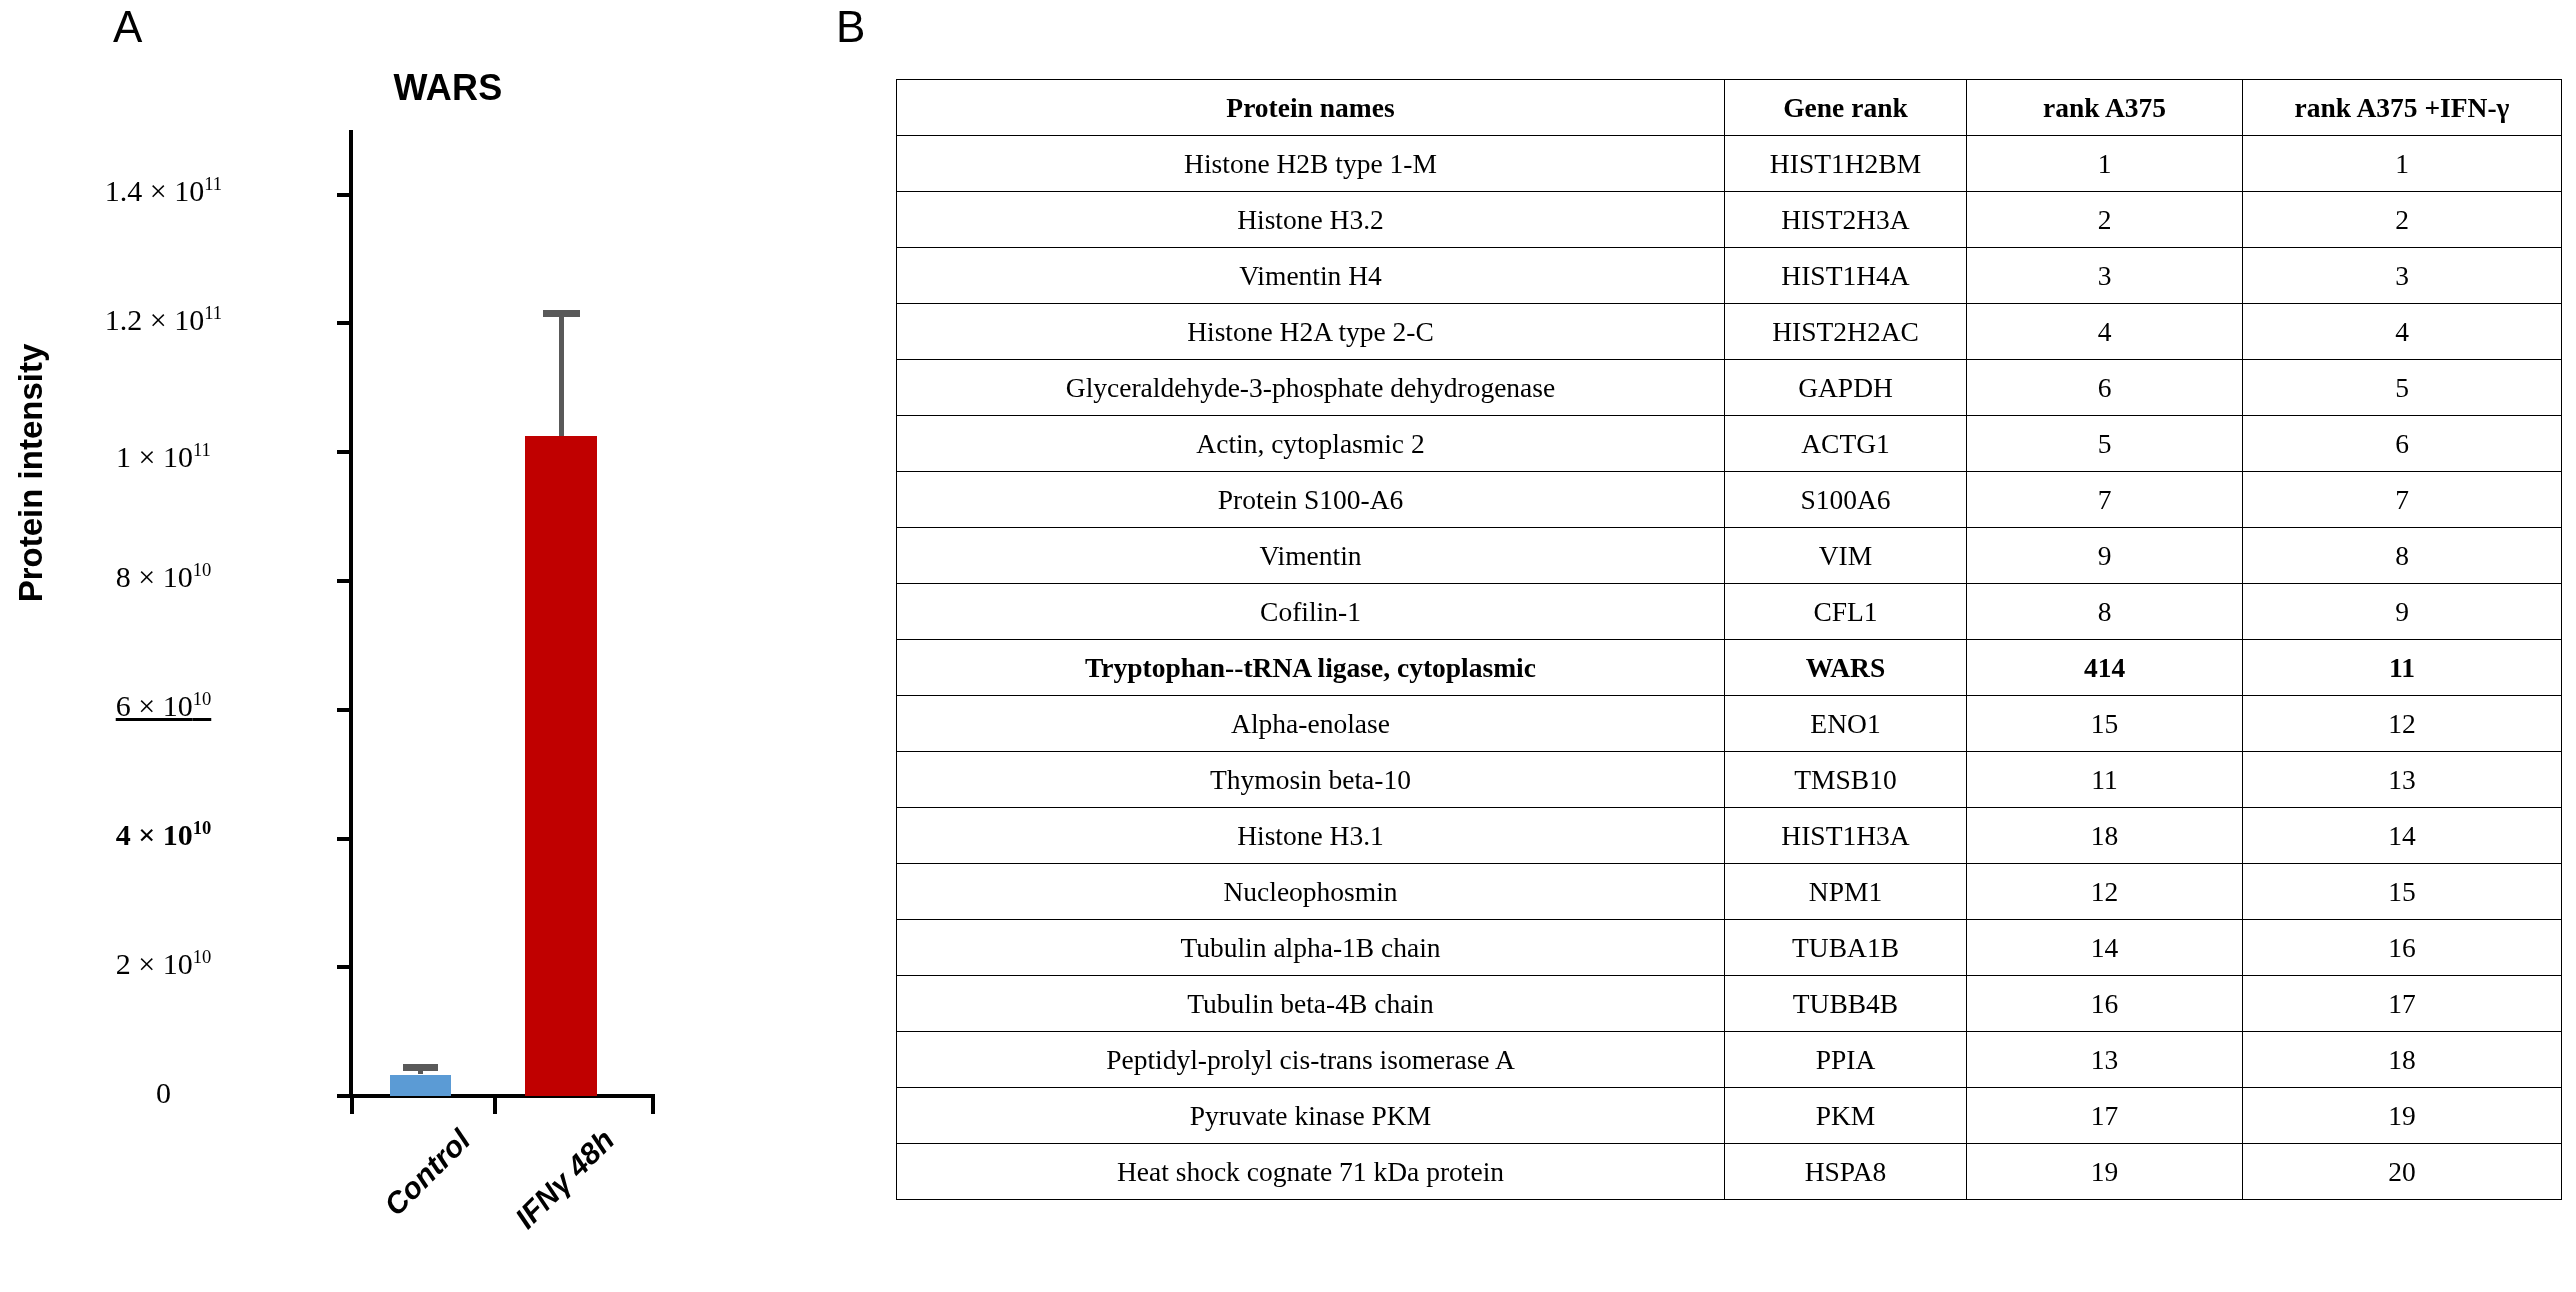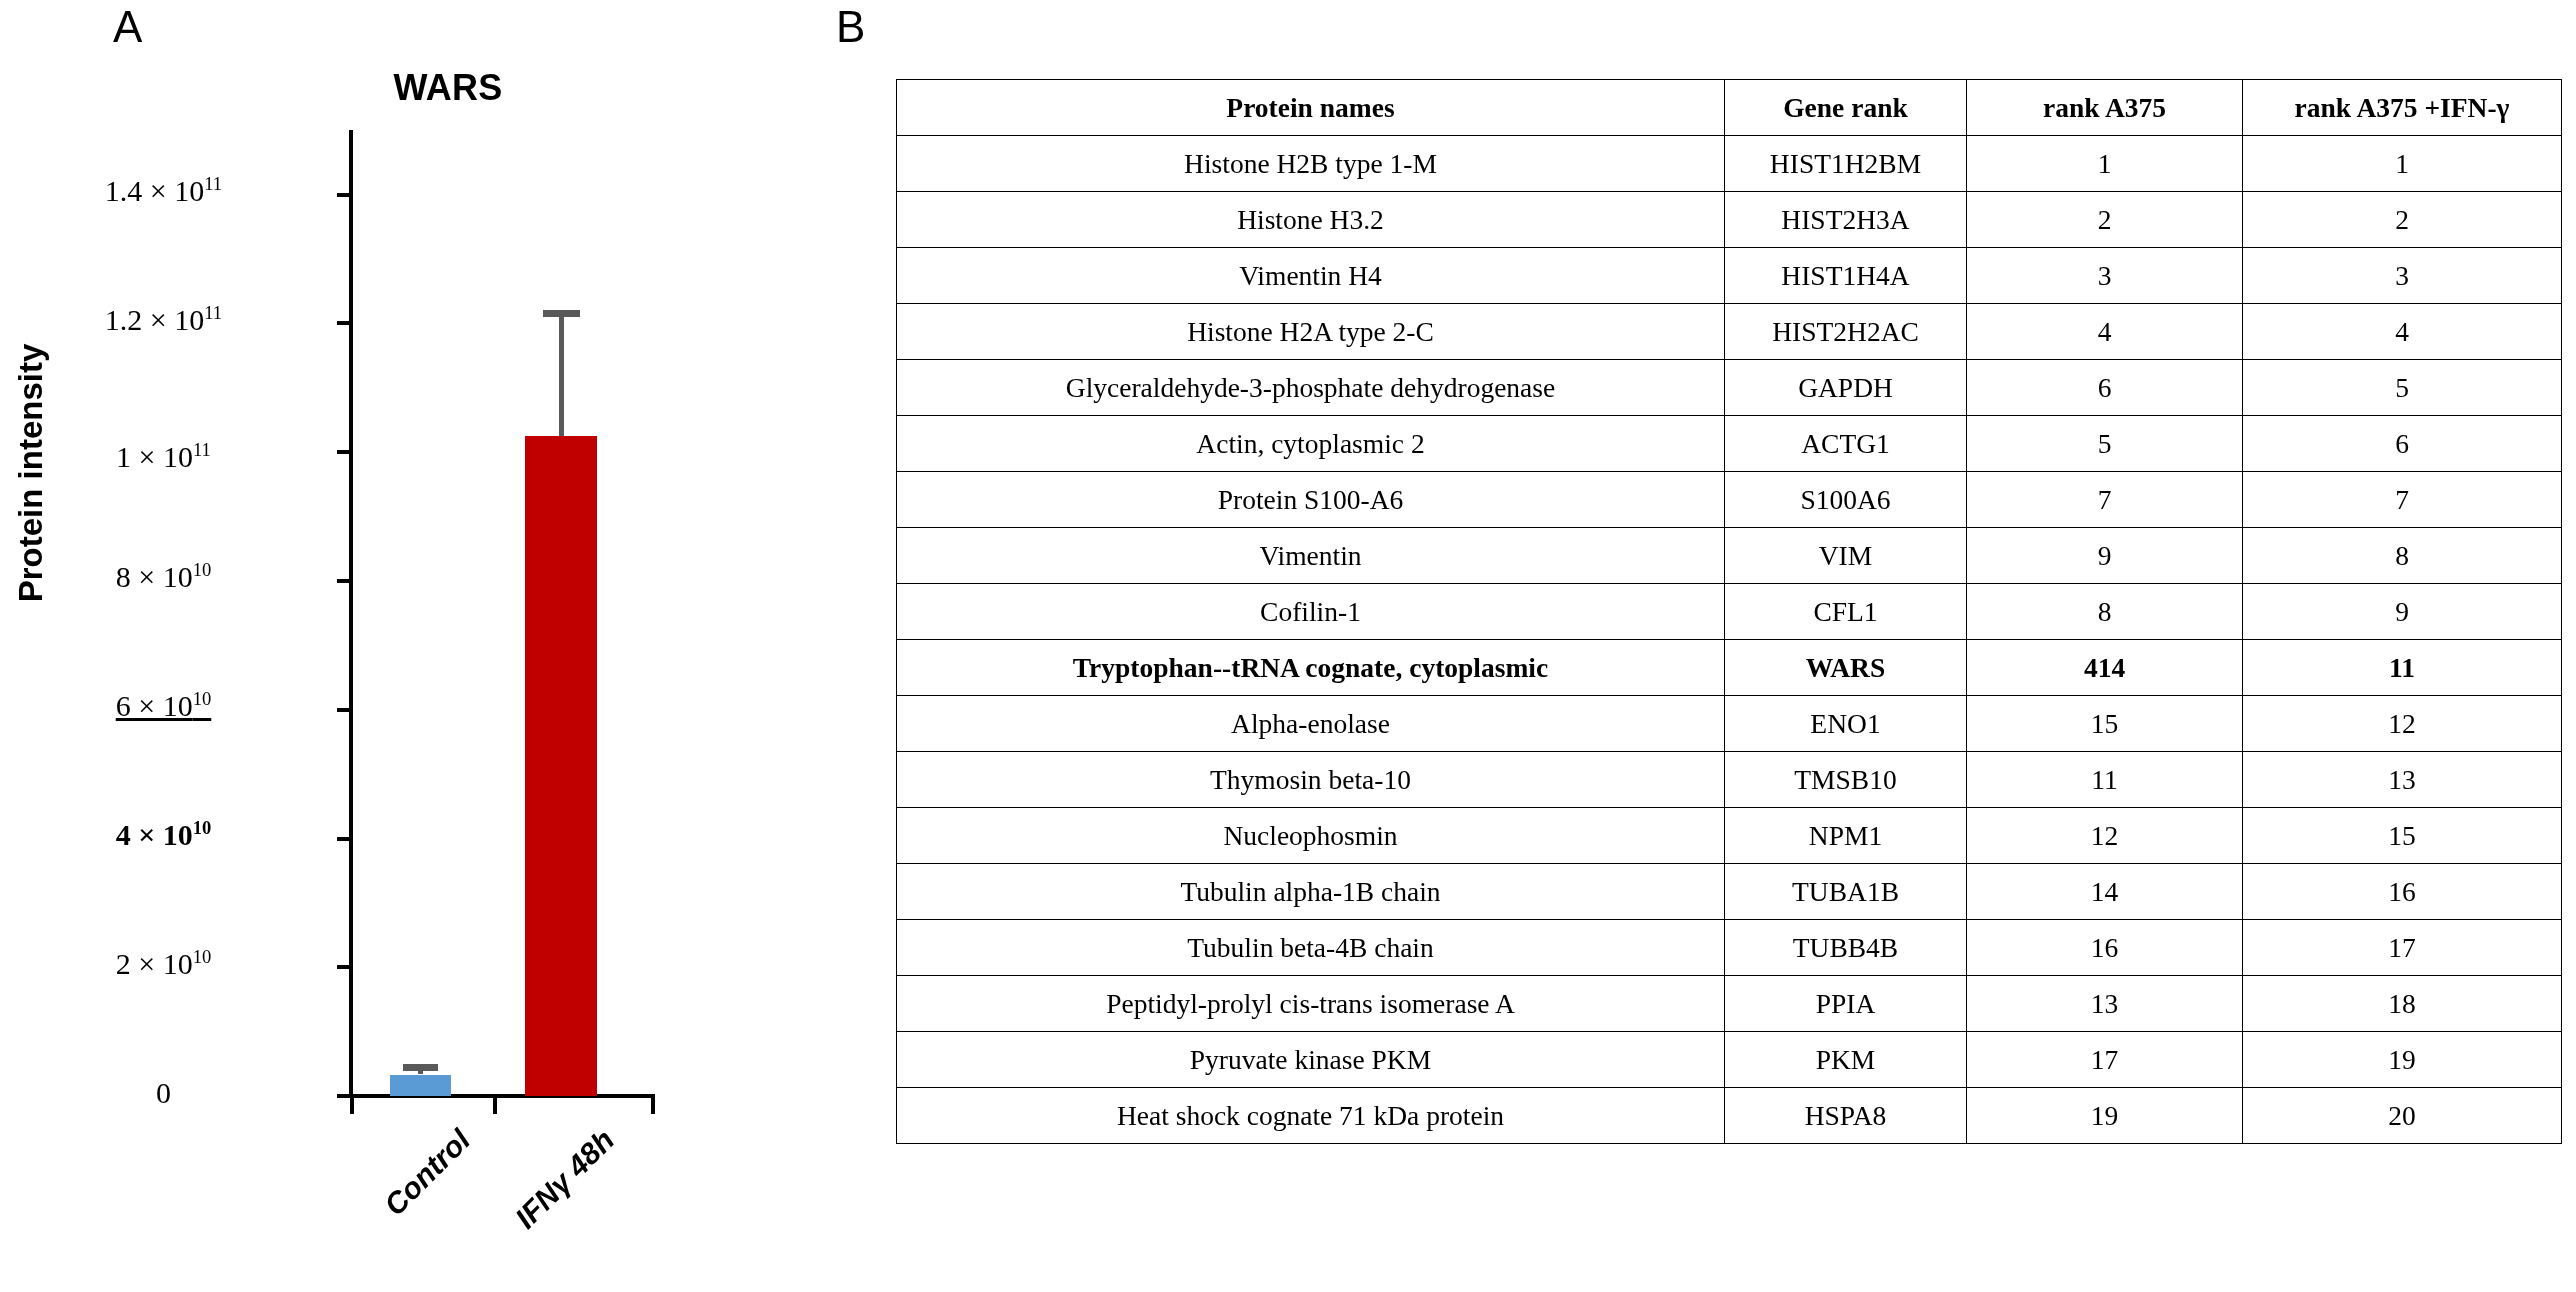--- a/index.html
+++ b/index.html
@@ -284,38 +284,44 @@
           <td>9</td>
           <td>8</td>
         </tr>
         <tr>
           <td>Cofilin-1</td>
           <td>CFL1</td>
           <td>8</td>
           <td>9</td>
         </tr>
         <tr class="highlight">
-          <td>Tryptophan--tRNA cognate, cytoplasmic</td>
+          <td>Tryptophan--tRNA ligase, cytoplasmic</td>
           <td>WARS</td>
           <td>414</td>
           <td>11</td>
         </tr>
         <tr>
           <td>Alpha-enolase</td>
           <td>ENO1</td>
           <td>15</td>
           <td>12</td>
         </tr>
         <tr>
           <td>Thymosin beta-10</td>
           <td>TMSB10</td>
           <td>11</td>
           <td>13</td>
         </tr>
         <tr>
+          <td>Histone H3.1</td>
+          <td>HIST1H3A</td>
+          <td>18</td>
+          <td>14</td>
+        </tr>
+        <tr>
           <td>Nucleophosmin</td>
           <td>NPM1</td>
           <td>12</td>
           <td>15</td>
         </tr>
         <tr>
           <td>Tubulin alpha-1B chain</td>
           <td>TUBA1B</td>
           <td>14</td>
           <td>16</td>

